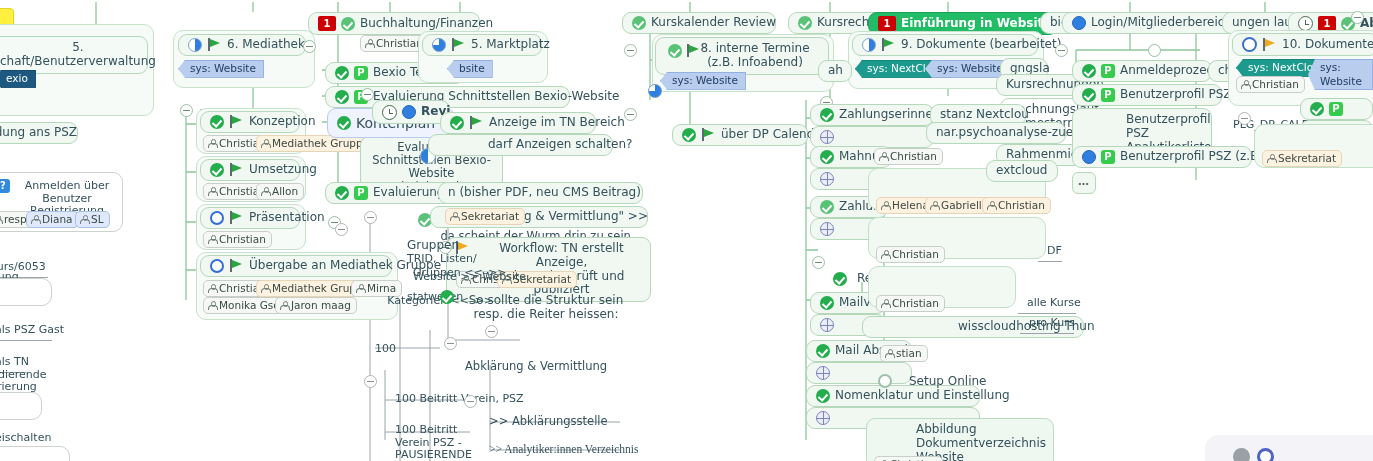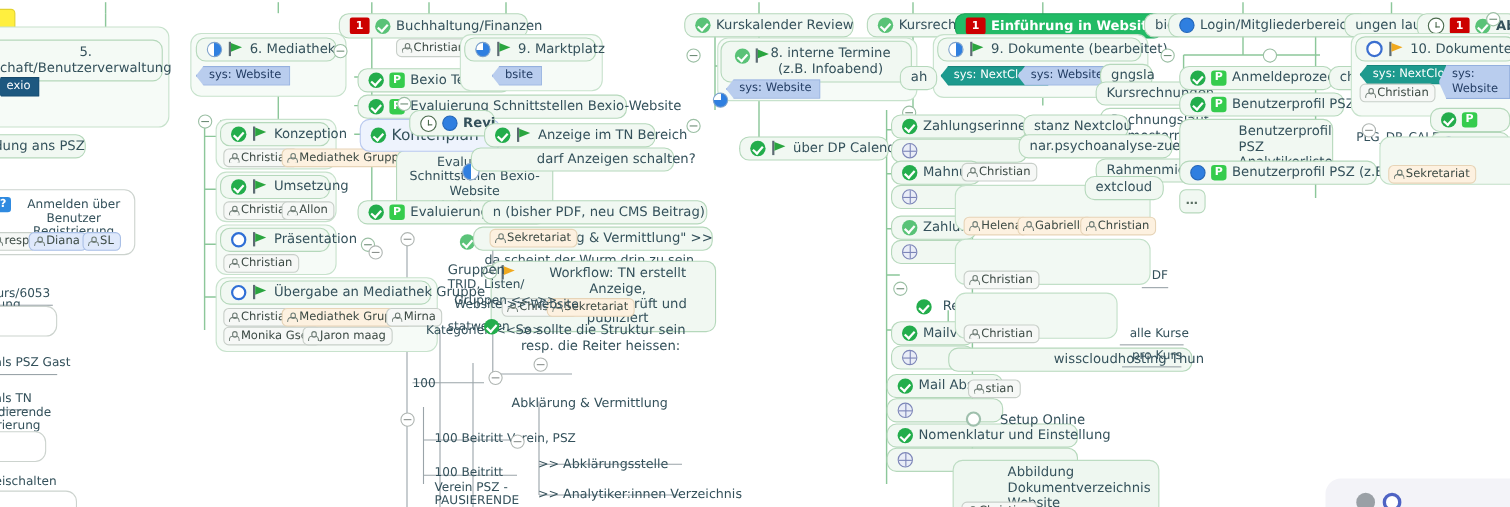--- a/index.html
+++ b/index.html
@@ -350,21 +350,21 @@
   <div class="node" style="left:372px;top:100px;width:78px;height:24px;">
     <span class="ic ic-clock"></span>
     <span class="ic ic-dot"></span>
     <span class="lbl bold">Revi</span>
   </div>
 
   <div class="ghost" style="left:418px;top:31px;width:128px;height:50px;"></div>
   <div class="node" style="left:422px;top:34px;width:120px;">
     <span class="ic ic-pie"></span>
     <span class="ic ic-flag"></span>
-    <span class="lbl">9. Marktplatz</span>
+    <span class="lbl">5. Marktplatz</span>
   </div>
   <div class="tag" style="position:absolute;left:447px;top:60px;">bsite</div>
 
   <div class="node" style="left:440px;top:112px;width:156px;">
     <span class="ic ic-check"></span>
     <span class="ic ic-flag"></span>
     <span class="lbl">Anzeige im TN Bereich</span>
   </div>
   <span class="ic ic-flag orange" style="position:absolute;left:441px;top:137px;"></span>
   <div class="node" style="left:428px;top:134px;width:185px;">
@@ -435,21 +435,21 @@
   </div>
   <div class="node nofill" style="left:386px;top:390px;width:120px;border:none;font-size:11px;">
     <span class="lbl">100 Beitritt Verein, PSZ</span>
   </div>
   <div class="node multi nofill" style="left:386px;top:420px;width:112px;border:none;font-size:11px;text-align:left;">
     <span class="lbl">100 Beitritt Verein PSZ - PAUSIERENDE Tn</span>
   </div>
   <div class="node nofill" style="left:480px;top:412px;width:140px;border:none;font-size:11.5px;">
     <span class="lbl">&gt;&gt; Abklärungsstelle</span>
   </div>
-  <div class="node nofill" style="left:480px;top:440px;width:184px;border:none;font-size:11.5px;">
+  <div class="node nofill" style="left:480px;top:440px;width:184px;border:none;font-size:11.5px;font-family:Liberation Serif, serif;">
     <span class="lbl">&gt;&gt; Analytiker:innen Verzeichnis</span>
   </div>
   <div class="hnd gray" style="left:444px;top:337px;"></div>
   <div class="hnd gray" style="left:364px;top:375px;"></div>
   <div class="hnd gray" style="left:464px;top:395px;"></div>
 
   <div class="node" style="left:622px;top:12px;width:154px;">
     <span class="ic ic-check pale"></span>
     <span class="lbl">Kurskalender Review</span>
   </div>

